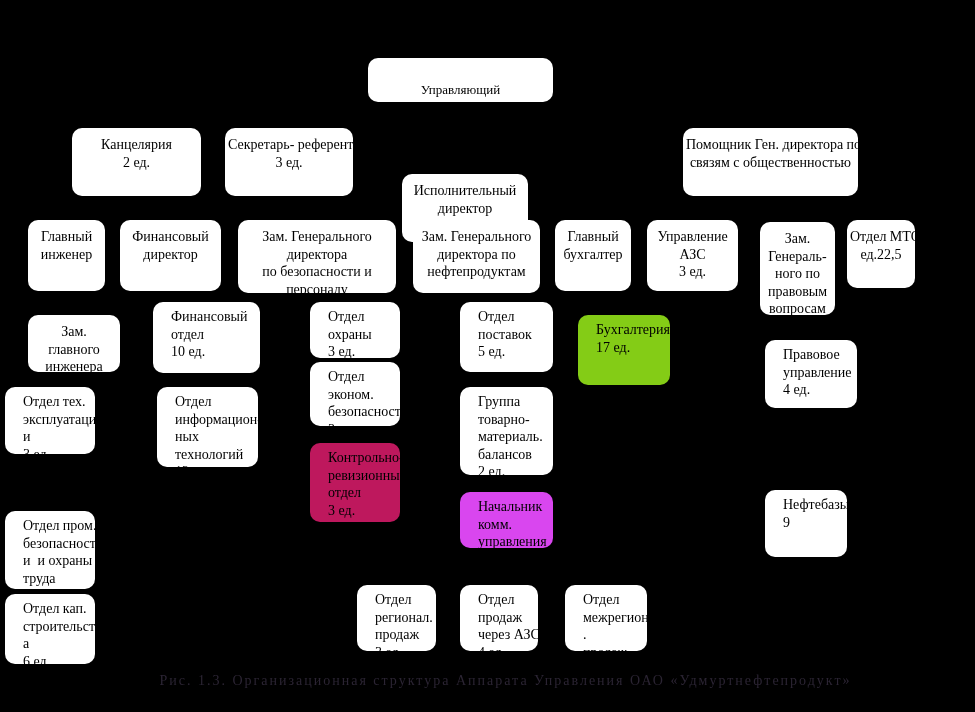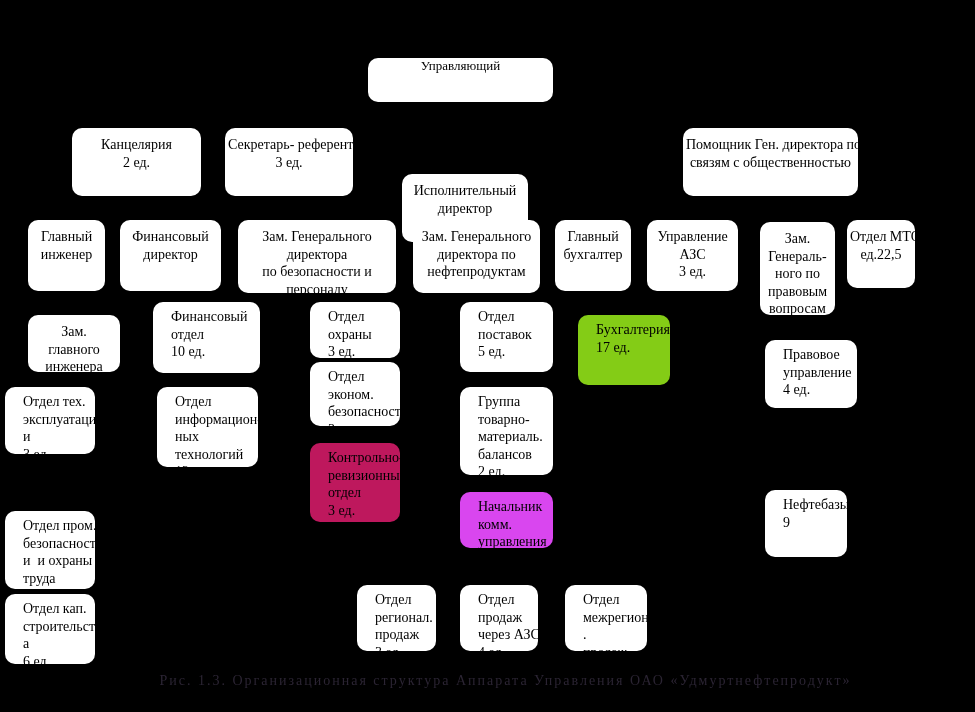--- a/index.html
+++ b/index.html
@@ -7,21 +7,21 @@
     position:relative;width:975px;height:712px;background:#000;overflow:hidden;
     font-family:"Liberation Serif","DejaVu Serif",serif;
   }
   .org-box{
     position:absolute;background:#fff;color:#000;border-radius:10px;
     box-sizing:border-box;font-size:14px;line-height:1.25;
     white-space:pre;overflow:hidden;
   }
   .org-box.center{text-align:center;padding:8px 3px 3px 3px;}
   .org-box.left{text-align:left;padding:6px 2px 3px 18px;}
-  .org-box.big{font-size:13px;padding-top:0;}
+  .org-box.big{font-size:13px;padding-top:24px;}
   .caption{
     position:absolute;left:0;width:100%;top:673px;text-align:center;
     font-size:14px;letter-spacing:2px;
   }
 </style>
 </head>
 <body>
 
 <div id="canvas" style="background: rgb(0, 0, 0);">
   <div id="boxes">

